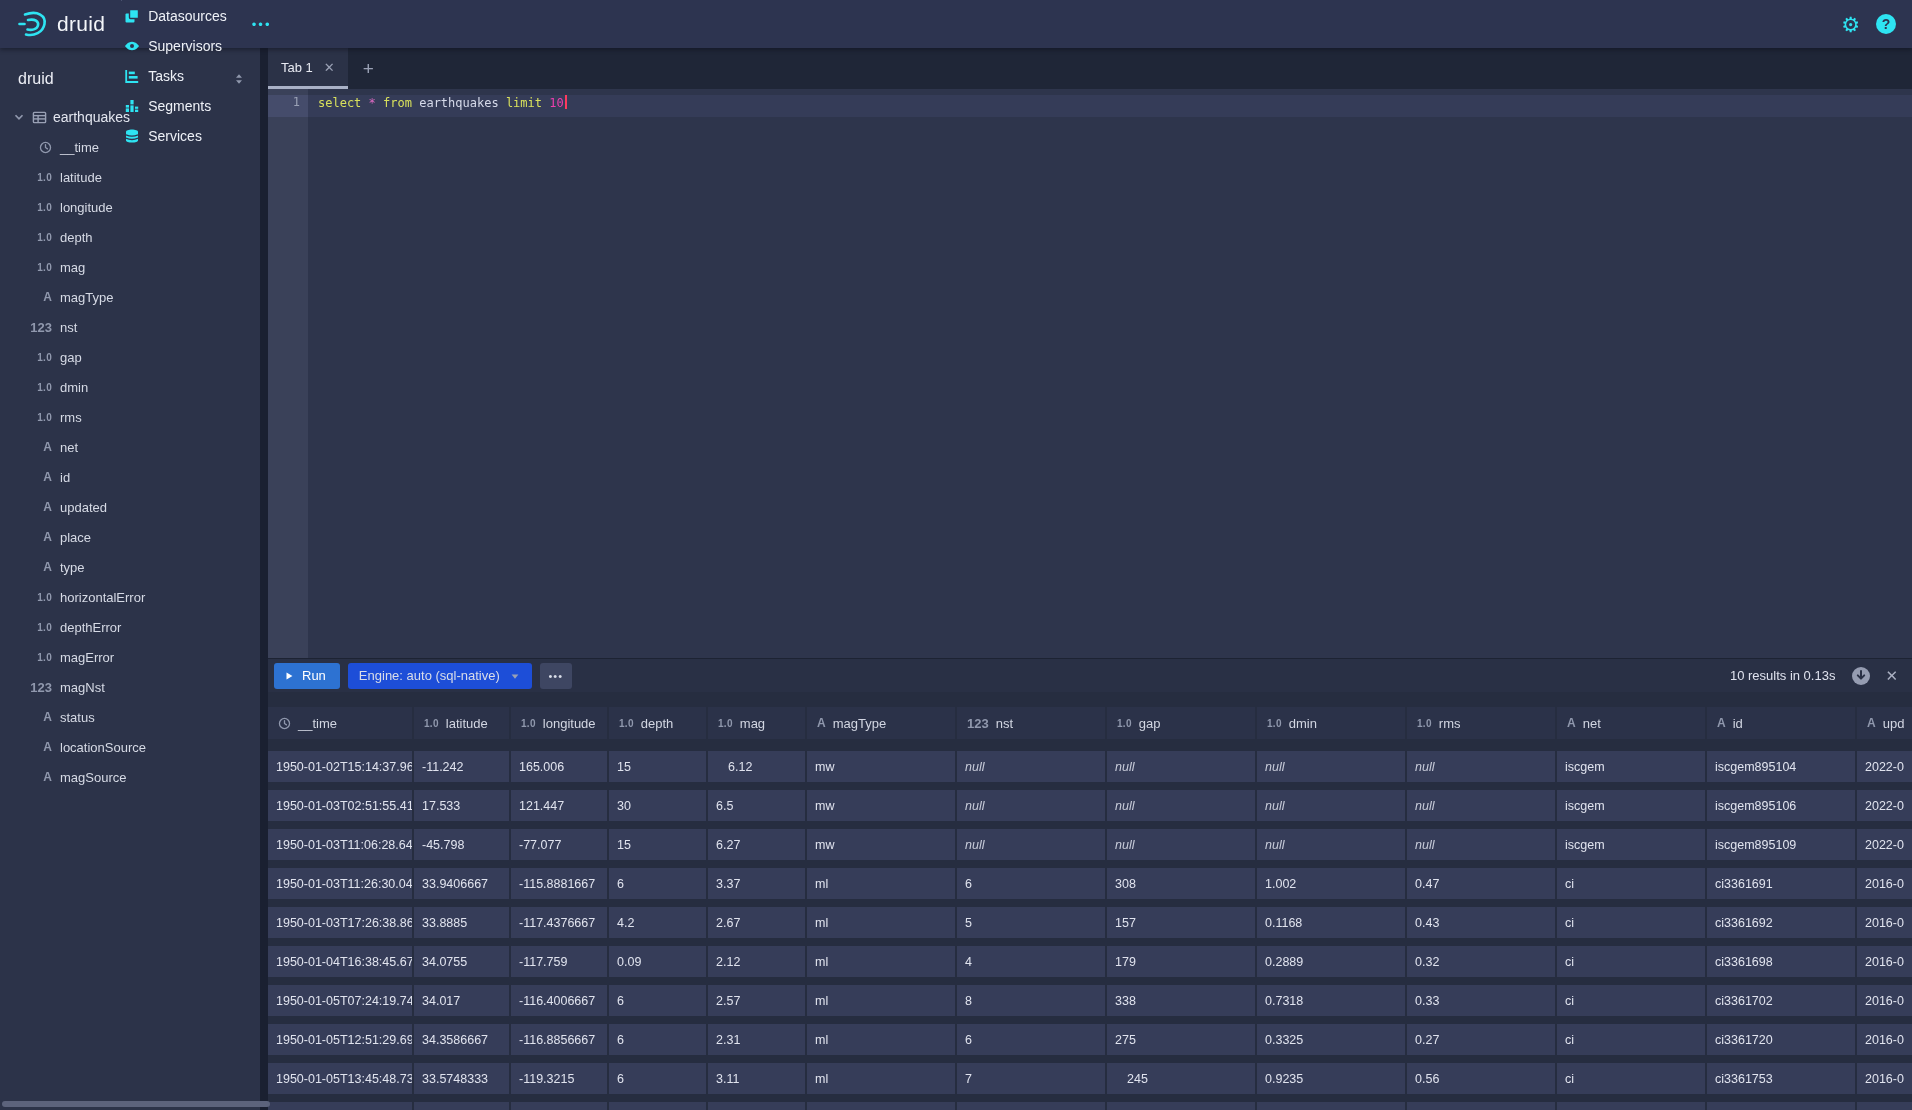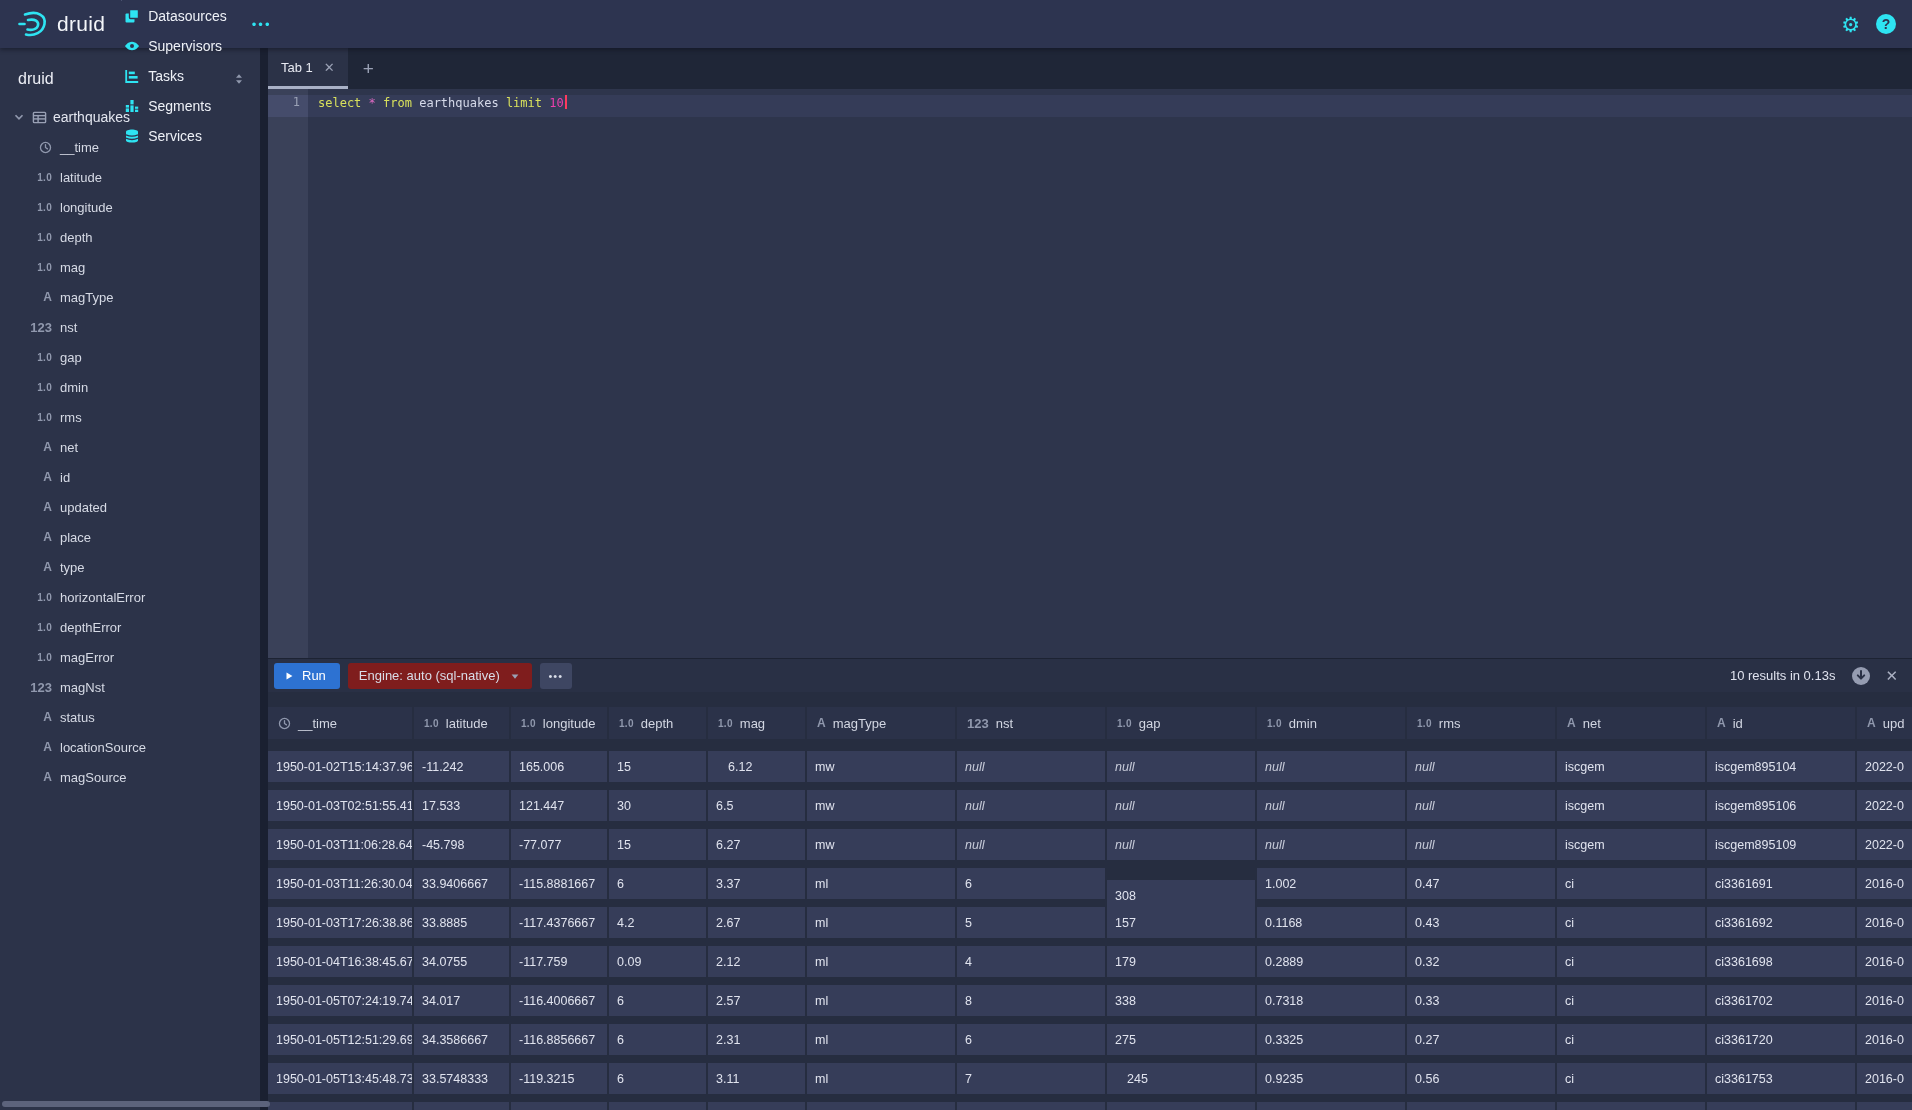--- a/index.html
+++ b/index.html
@@ -63,21 +63,21 @@
   .code .kw{color:#d9e15c;}
   .code .op{color:#dd6ac2;}
   .code .num{color:#ee3fae;}
   .caret{display:inline-block;width:2px;height:14px;background:#ff3b5e;vertical-align:-2px;margin-left:1px;}
   
   .runbar{height:34px;background:#293045;border-top:1px solid #1d2333;display:flex;align-items:center;
     padding:0 14px 0 6px;gap:8px;}
   .btn{height:26px;border-radius:3px;display:flex;align-items:center;font-size:13px;cursor:pointer;border:none;}
   .btn-run{background:#2d72d2;color:#fff;padding:0 14px 0 10px;gap:8px;}
   .btn-run svg{width:10px;height:10px;}
-  .btn-engine{background:#7f1d1d;color:#d9dde8;padding:0 11px;gap:9px;}
+  .btn-engine{background:#1d4ed8;color:#d9dde8;padding:0 11px;gap:9px;}
   .btn-engine svg{width:12px;height:12px;color:#9aa1b5;}
   .btn-more{background:#3e4662;color:#d9dde8;width:32px;justify-content:center;font-size:11px;letter-spacing:1px;}
   .run-spacer{flex:1;}
   .results-summary{color:#dfe2ee;font-size:13px;margin-right:8px;}
   .dl-icon{width:20px;height:20px;cursor:pointer;display:block;}
   .close-results{color:#aab0c2;font-size:15px;cursor:pointer;margin-left:6px;}
   
   .results{position:relative;height:418px;background:#262d40;overflow:hidden;}
   .rtable{position:absolute;left:0;top:15px;right:0;}
   .hrow{display:flex;height:32px;margin-bottom:12px;}
@@ -445,21 +445,21 @@
             <div class="dcell" style="width: 120px;">2022-0</div>
           </div>
           <div class="drow">
             <div class="dcell" style="width: 146px;">1950-01-03T11:26:30.040Z</div>
             <div class="dcell" style="width: 97px;">33.9406667</div>
             <div class="dcell" style="width: 98px;">-115.8881667</div>
             <div class="dcell" style="width: 99px;">6</div>
             <div class="dcell" style="width: 99px;">3.37</div>
             <div class="dcell" style="width: 150px;">ml</div>
             <div class="dcell" style="width: 150px;">6</div>
-            <div class="dcell" style="width: 150px; margin-top: 12px;">308</div>
+            <div class="dcell" style="width: 150px;">308</div>
             <div class="dcell" style="width: 150px;">1.002</div>
             <div class="dcell" style="width: 150px;">0.47</div>
             <div class="dcell" style="width: 150px;">ci</div>
             <div class="dcell" style="width: 150px;">ci3361691</div>
             <div class="dcell" style="width: 120px;">2016-0</div>
           </div>
           <div class="drow">
             <div class="dcell" style="width: 146px;">1950-01-03T17:26:38.860Z</div>
             <div class="dcell" style="width: 97px;">33.8885</div>
             <div class="dcell" style="width: 98px;">-117.4376667</div>

